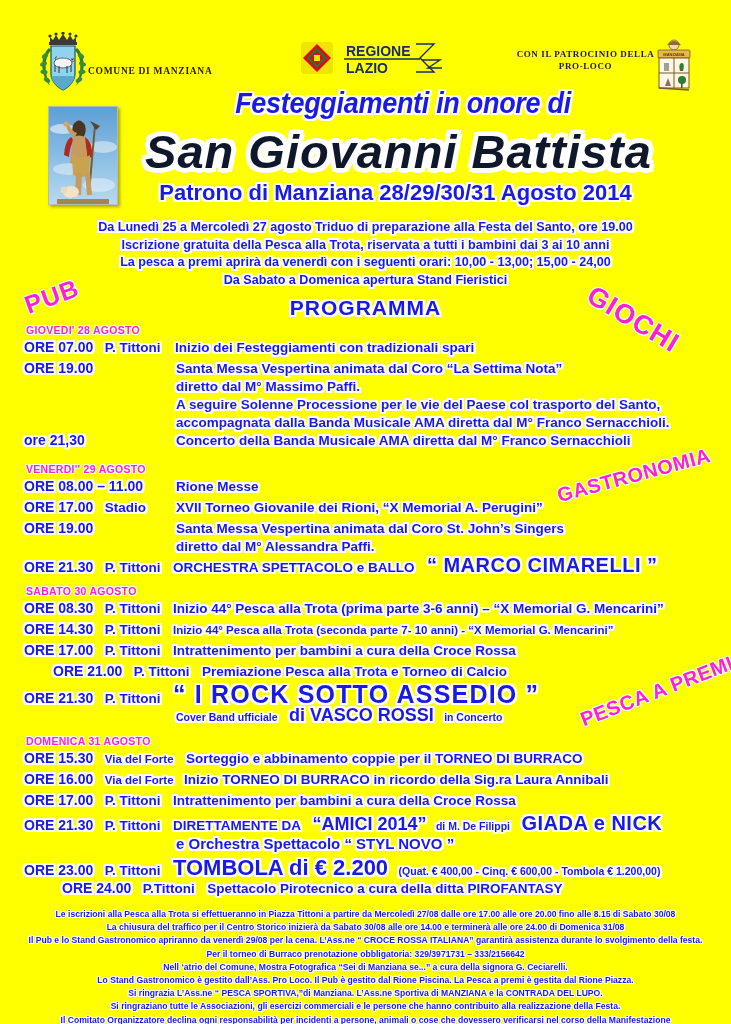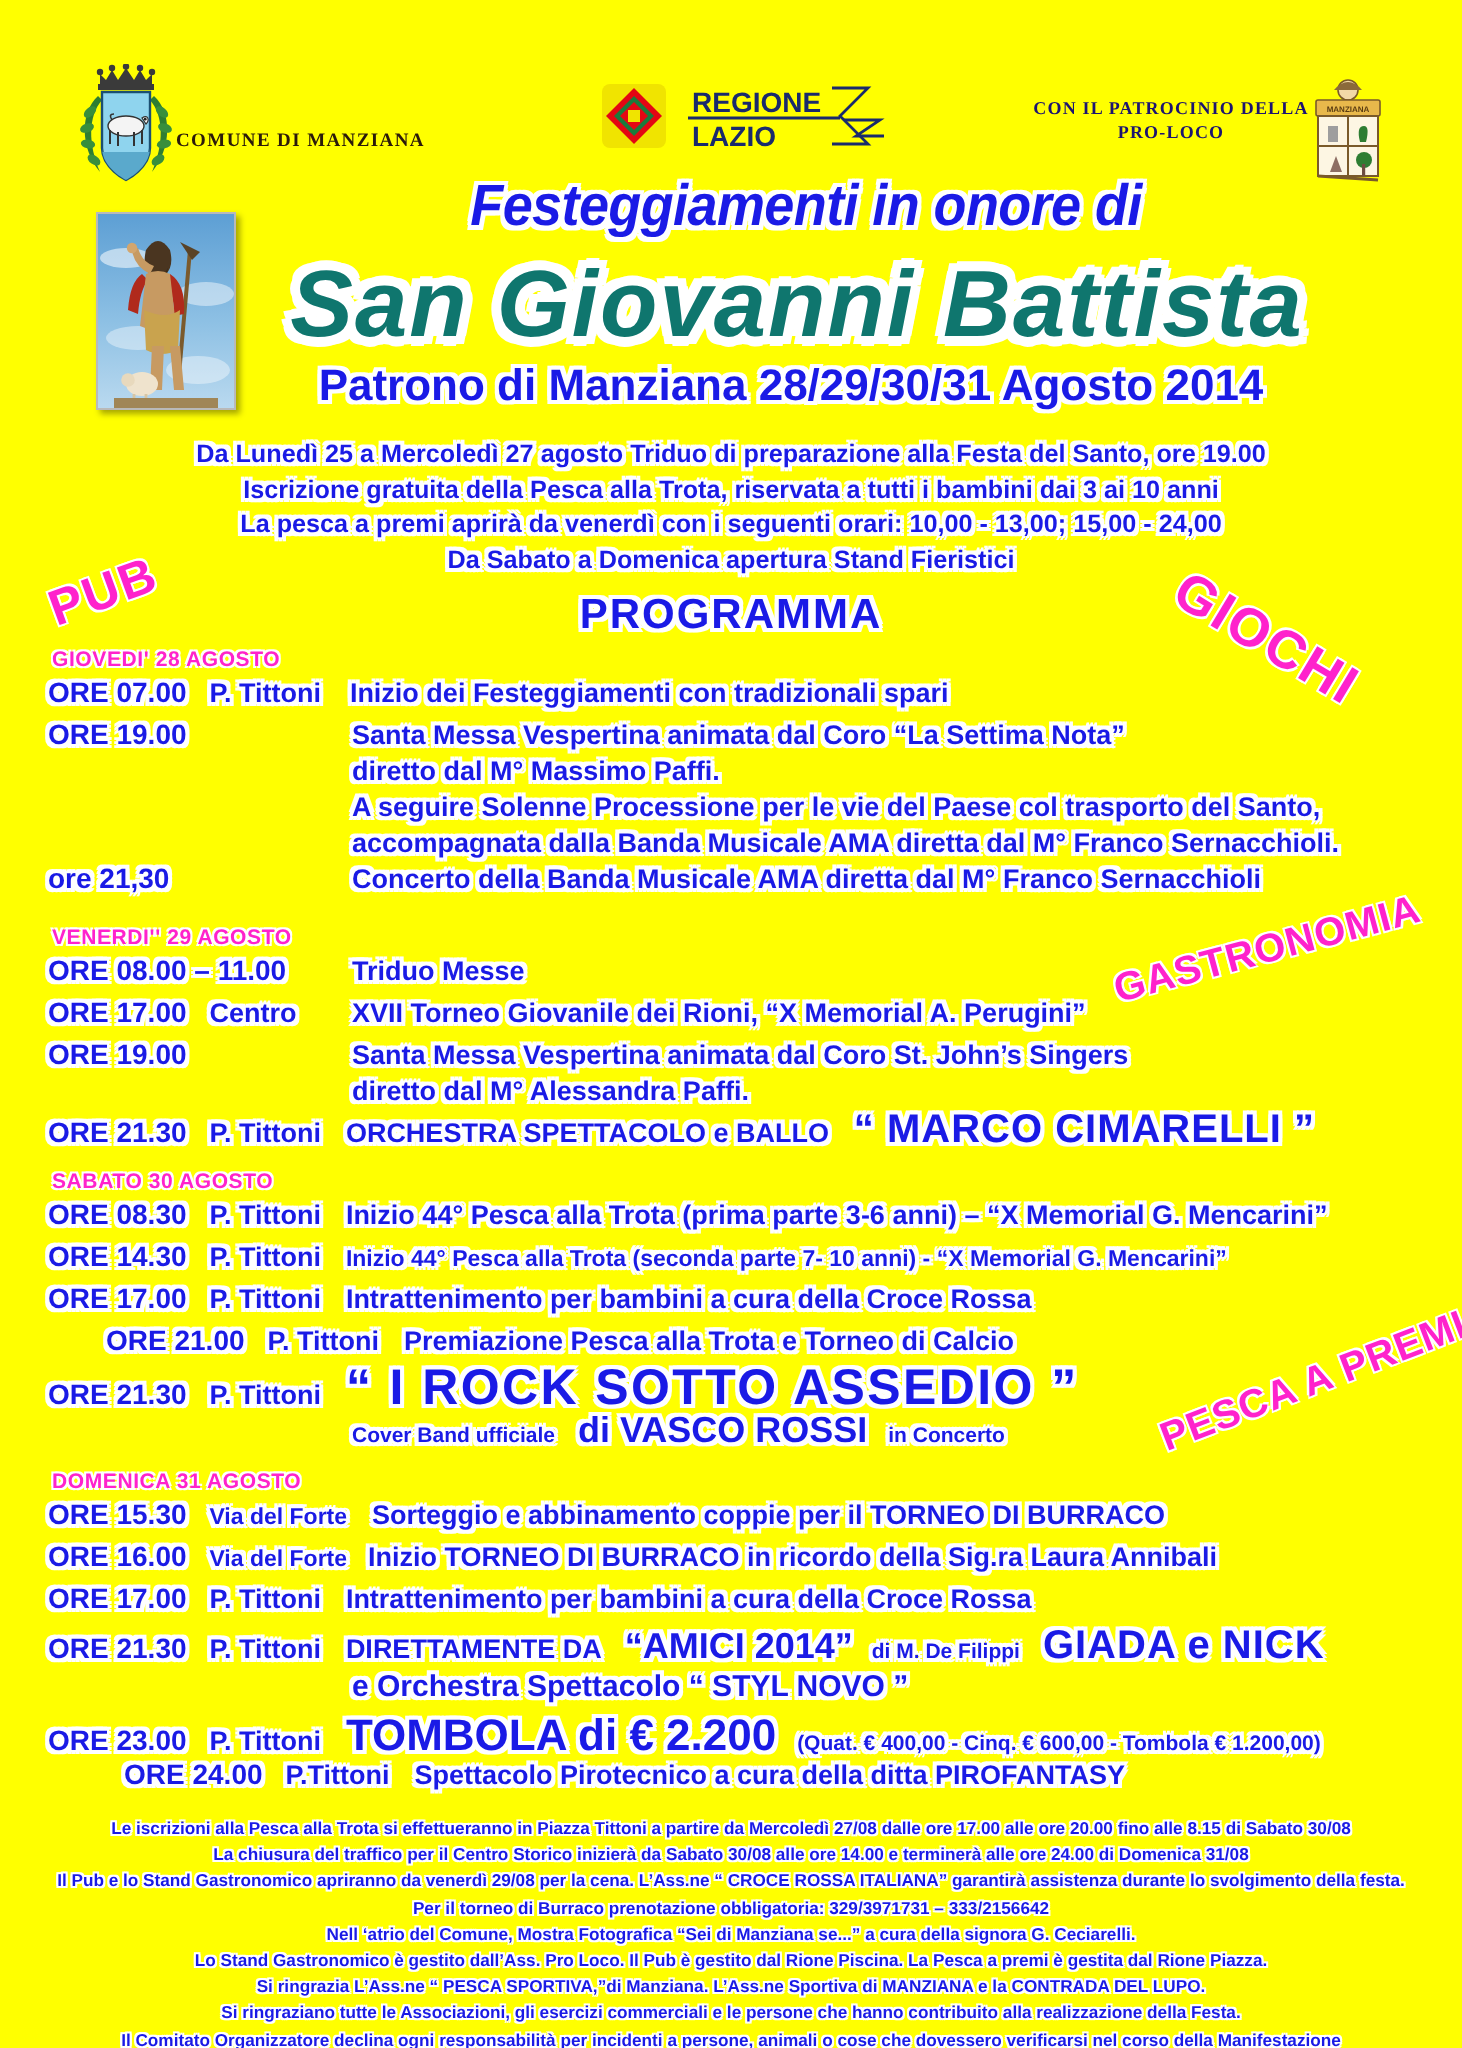--- a/index.html
+++ b/index.html
@@ -108,21 +108,21 @@
     left: 0; top: 124px; width: 731px;
     text-align: center;
     padding-left: 66px;
     box-sizing: border-box;
     font-size: 47px;
     font-weight: bold;
     font-style: italic;
     letter-spacing: 1px;
   }
   .t-san .big {
-    color: #0f766e;
+    color: #0f172a;
     text-shadow:
       -2px -2px 0 #fff, 2px -2px 0 #fff, -2px 2px 0 #fff, 2px 2px 0 #fff,
       -4px 0 0 #fff, 4px 0 0 #fff, 0 -4px 0 #fff, 0 4px 0 #fff,
       -4px -4px 0 #fff, 4px -4px 0 #fff, -4px 4px 0 #fff, 4px 4px 0 #fff,
       -5px 0 0 #fff, 5px 0 0 #fff, 0 -5px 0 #fff, 0 5px 0 #fff;
   }
   .t-patrono {
     position: absolute;
     left: 0; top: 180px; width: 731px;
     text-align: center;
@@ -383,26 +383,26 @@
   <div class="row" style="left:176px; top:431px;">
     <span class="ds blue">Concerto della Banda Musicale AMA diretta dal M° Franco Sernacchioli</span>
   </div>
 
   <div class="day-head pink" style="left:26px; top:463px;">VENERDI''  29 AGOSTO</div>
 
   <div class="row" style="left:24px; top:477px;">
     <span class="tm blue">ORE 08.00 – 11.00</span>
   </div>
   <div class="row" style="left:176px; top:477px;">
-    <span class="ds blue">Triduo Messe</span>
+    <span class="ds blue">Rione Messe</span>
   </div>
 
   <div class="row" style="left:24px; top:498px;">
     <span class="tm blue">ORE 17.00</span>
-    <span class="pl blue" style="margin-left:7px;">Centro</span>
+    <span class="pl blue" style="margin-left:7px;">Stadio</span>
   </div>
   <div class="row" style="left:176px; top:498px;">
     <span class="ds blue">XVII  Torneo Giovanile dei Rioni, “X Memorial  A. Perugini”</span>
   </div>
 
   <div class="row" style="left:24px; top:519px;">
     <span class="tm blue">ORE 19.00</span>
   </div>
   <div class="row" style="left:176px; top:519px;">
     <span class="ds blue">Santa Messa Vespertina animata dal Coro St. John’s  Singers</span>

